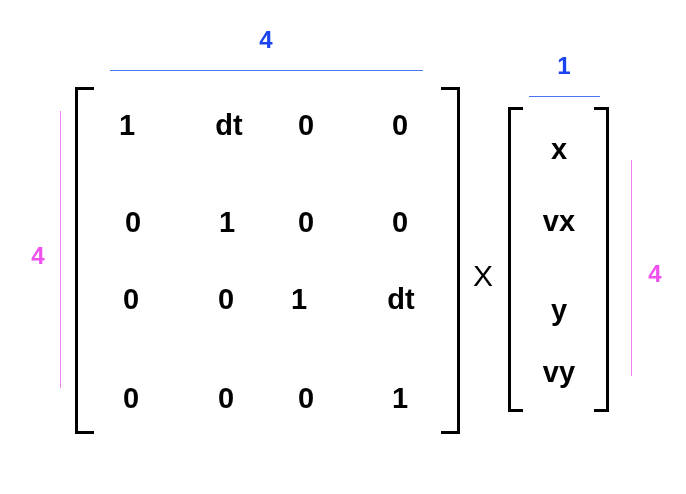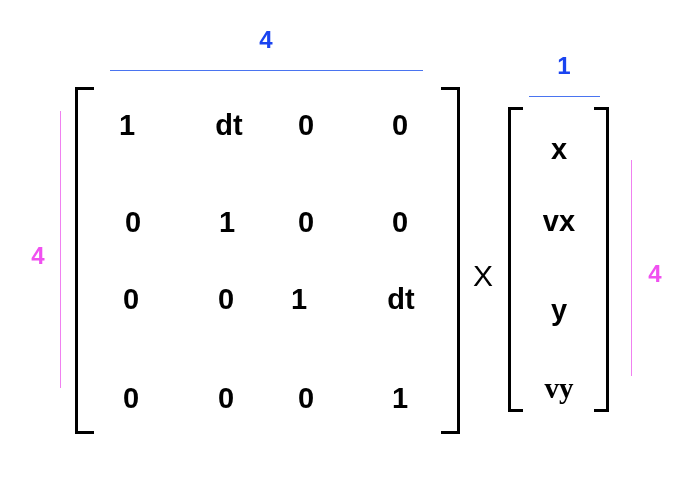--- a/index.html
+++ b/index.html
@@ -51,16 +51,16 @@
 
 <div class="dimlabel" style="left:564px; top:66px; color:#1a44f0;">1</div>
 <div class="hline" style="left:529px; top:96px; width:71px; background:#4a74f0;"></div>
 
 <div class="bracket" style="left:508px; top:107px; width:12px; height:299px; border-width:3px 0 3px 3px;"></div>
 <div class="bracket" style="left:594px; top:107px; width:12px; height:299px; border-width:3px 3px 3px 0;"></div>
 
 <div class="cell" style="left:559px; top:149px;">x</div>
 <div class="cell" style="left:559px; top:221px;">vx</div>
 <div class="cell" style="left:559px; top:310px;">y</div>
-<div class="cell" style="left:559px; top:388px;font-family:Liberation Serif, serif;">vy</div>
+<div class="cell" style="left:559px; top:372px;">vy</div>
 
 <div class="vline" style="left:631px; top:160px; height:216px; background:#f080f0;"></div>
 <div class="dimlabel" style="left:655px; top:274px; color:#f050f0;">4</div>
 
 </body></html>

